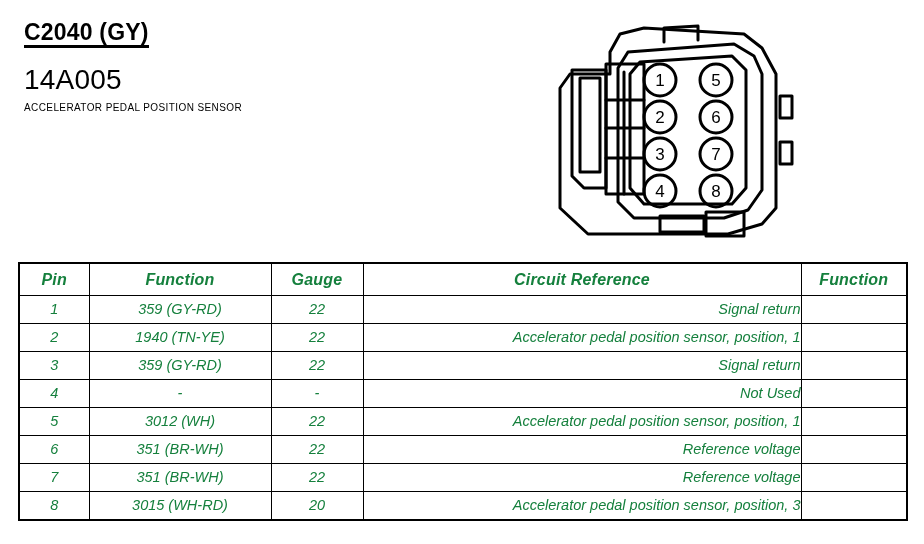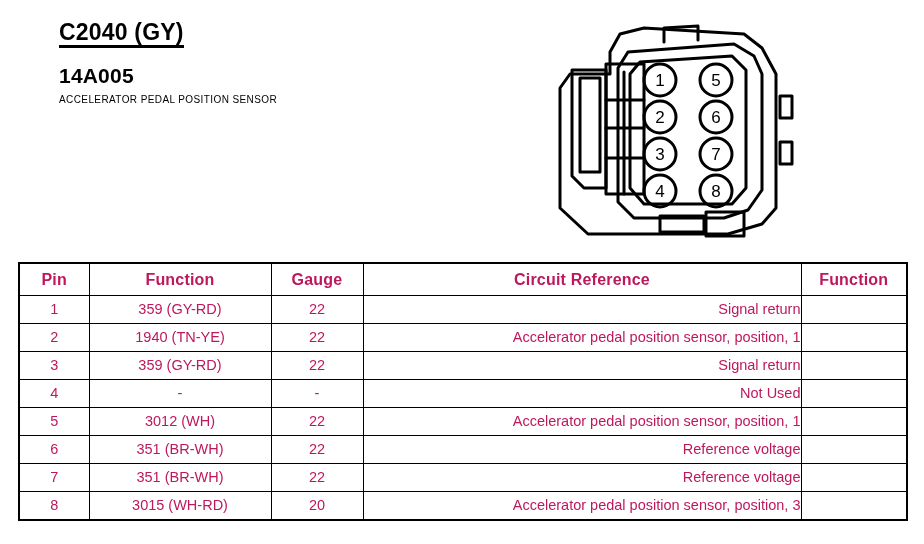--- a/index.html
+++ b/index.html
@@ -15,34 +15,33 @@
     color: #000000;
     overflow: hidden;
   }
 
   
   #header-block {
     position: absolute;
     left: 24px;
     top: 20px;
     width: 430px;
-    margin-left: 35px;
   }
   #connector-title {
     font-size: 23px;
     font-weight: bold;
     letter-spacing: 0.2px;
     line-height: 1.05;
     display: inline-block;
     border-bottom: 3px solid #000;
     padding-bottom: 1px;
   }
   #part-number {
-    font-size: 21px;
-    font-weight: bold;
+    font-size: 28px;
+    font-weight: normal;
     margin-top: 17px;
     line-height: 1.05;
     letter-spacing: 0.2px;
   }
   #component-name {
     font-size: 10px;
     font-weight: normal;
     margin-top: 6px;
     line-height: 1.45;
     letter-spacing: 0.4px;
@@ -81,21 +80,22 @@
     background: #fff;
   }
   table#pin-table th,
   table#pin-table td {
     border: 1.5px solid #000;
     padding: 0;
     height: 27px;
     font-size: 14.5px;
     font-weight: normal;
     line-height: 1;
-    color: #be185d;
+    color: #15803d;
+    font-style: italic;
   }
   table#pin-table thead th {
     font-weight: bold;
     font-size: 16px;
     height: 31px;
     text-align: center;
     letter-spacing: 0.2px;
   }
   table#pin-table tbody td { text-align: center; }
   table#pin-table tbody td.fn-cell {

